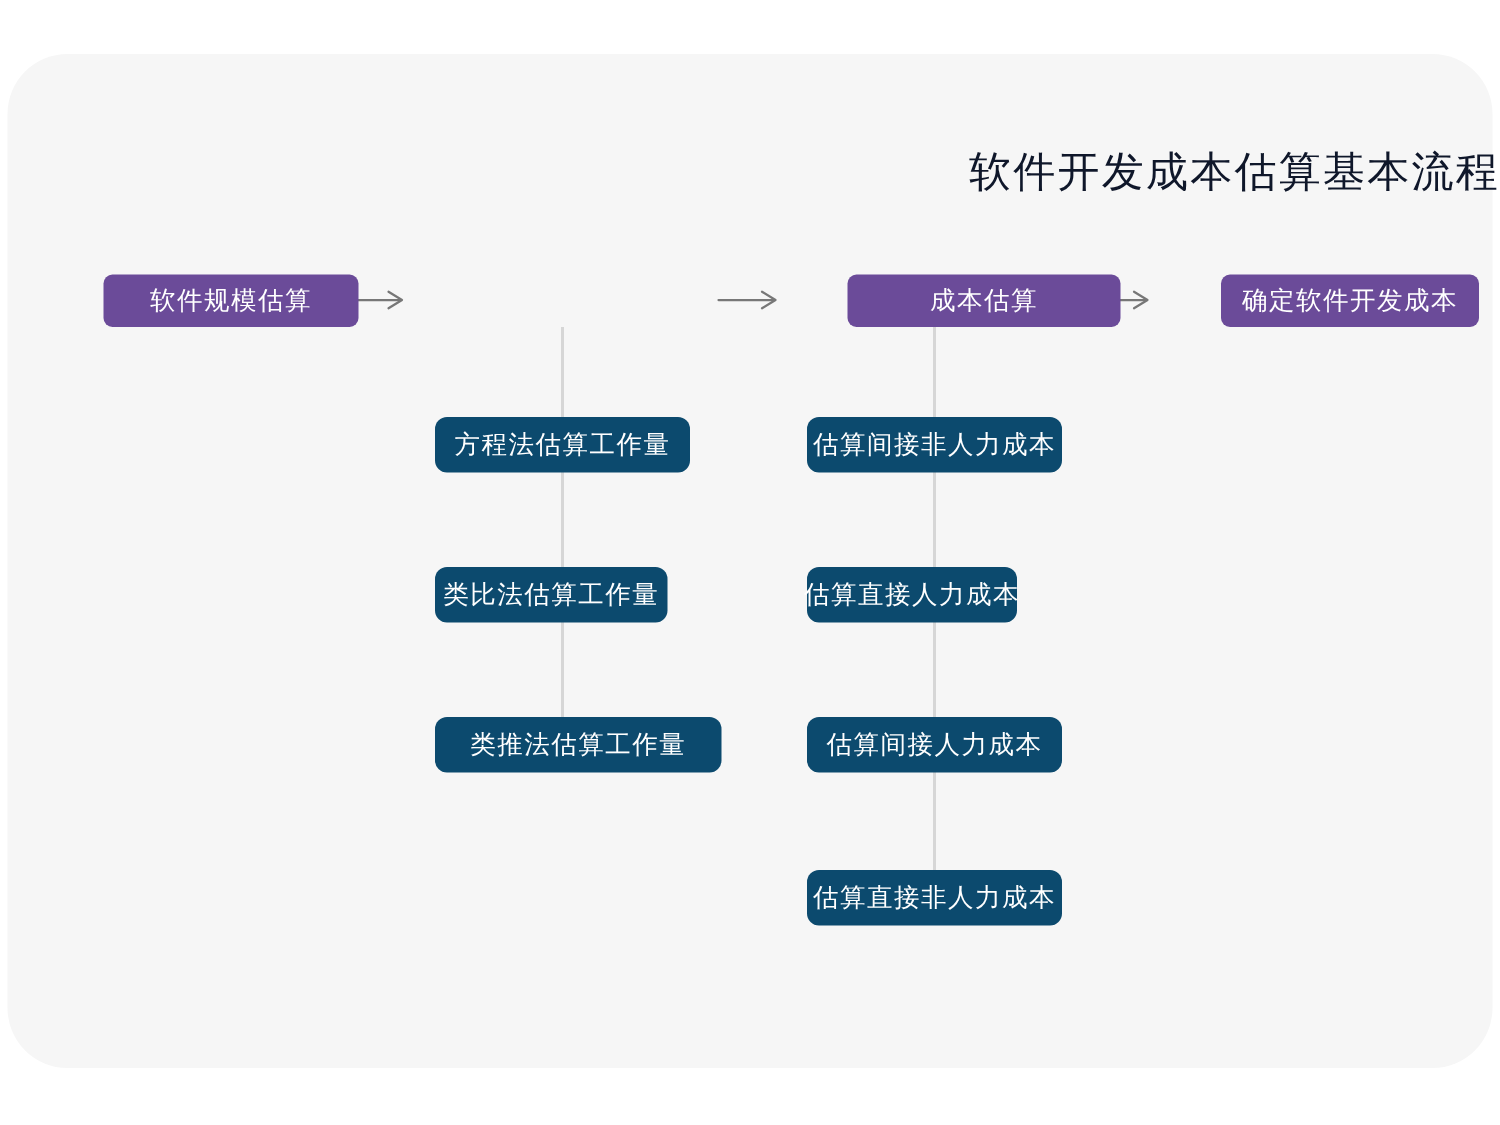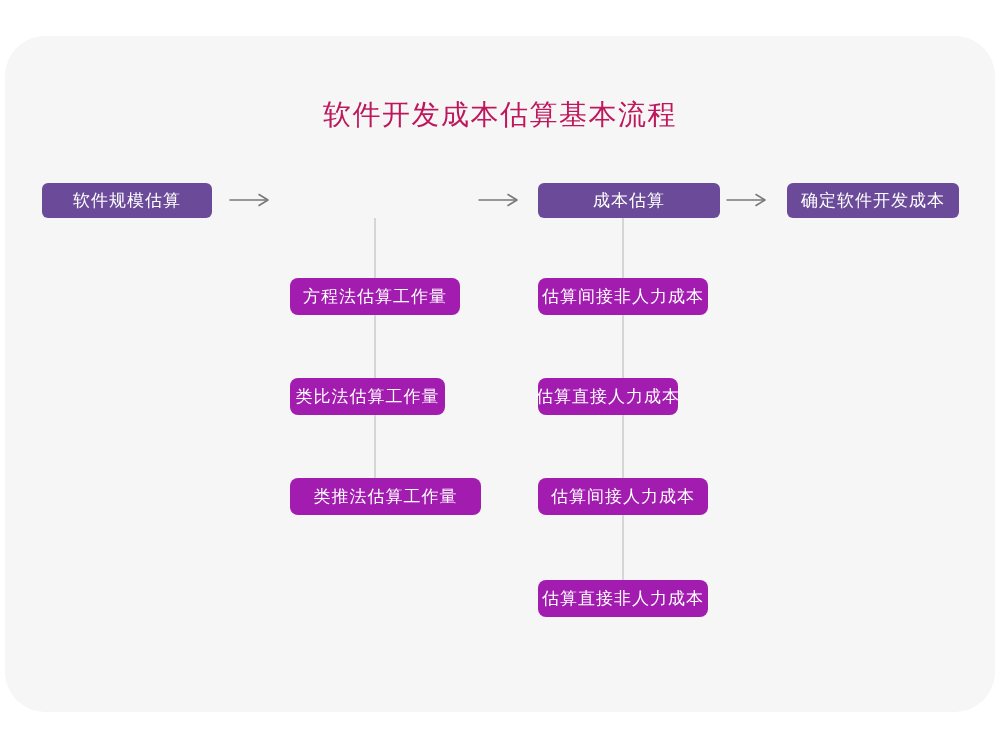--- a/index.html
+++ b/index.html
@@ -16,45 +16,46 @@
     position: absolute;
     left: 5px; top: 36px;
     width: 990px; height: 676px;
     background: #f6f6f6;
     border-radius: 40px;
   }
   .page-title {
     position: absolute;
     left: 0; top: 96px;
     width: 100%;
-    text-align: center;
+    text-align: right;
     font-size: 28px;
     letter-spacing: 1.5px;
-    color: #be185d;
+    color: #0f172a;
     font-weight: 400;
   }
   .node {
     position: absolute;
     height: 35px;
     display: flex;
     align-items: center;
     justify-content: center;
     color: #ffffff;
     font-size: 17px;
     letter-spacing: 1px;
     box-sizing: border-box;
     white-space: nowrap;
   }
   .node.stage {
     background: #6b4b99;
     border-radius: 6px;
     z-index: 3;
+    margin-left: 27px;
   }
   .node.sub {
-    background: #a21caf;
+    background: #0c4a6e;
     border-radius: 8px;
     height: 37px;
     z-index: 3;
   }
   .connector {
     position: absolute;
     width: 2px;
     background: #d6d6d6;
     z-index: 1;
   }

